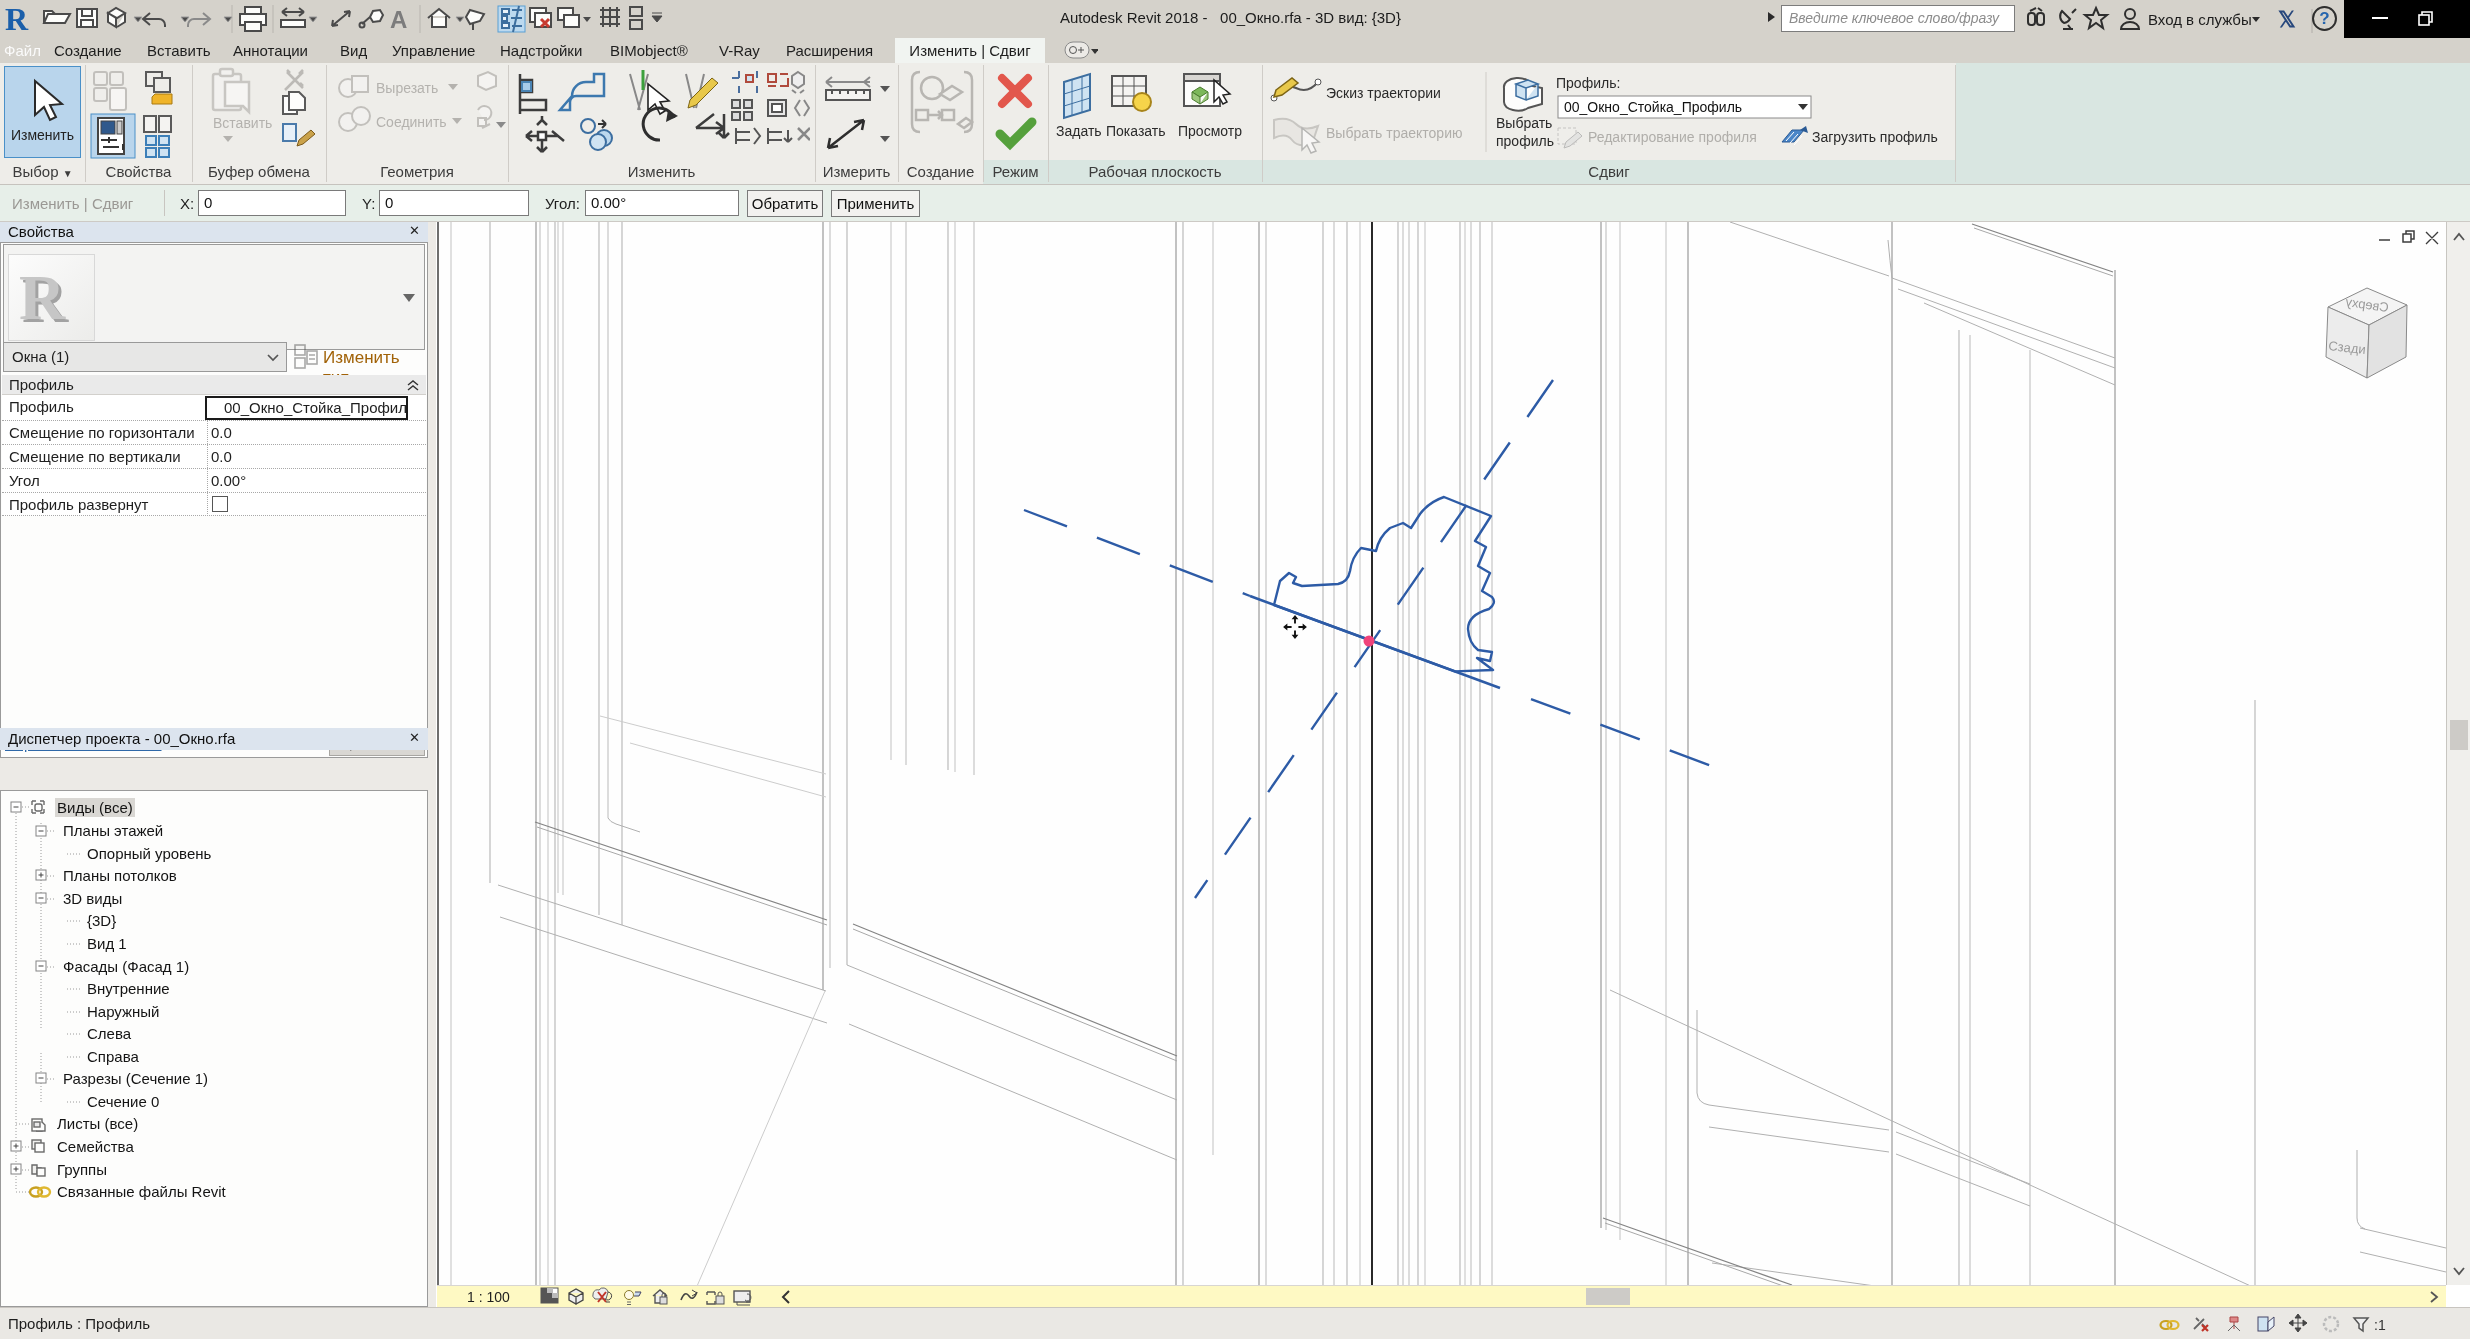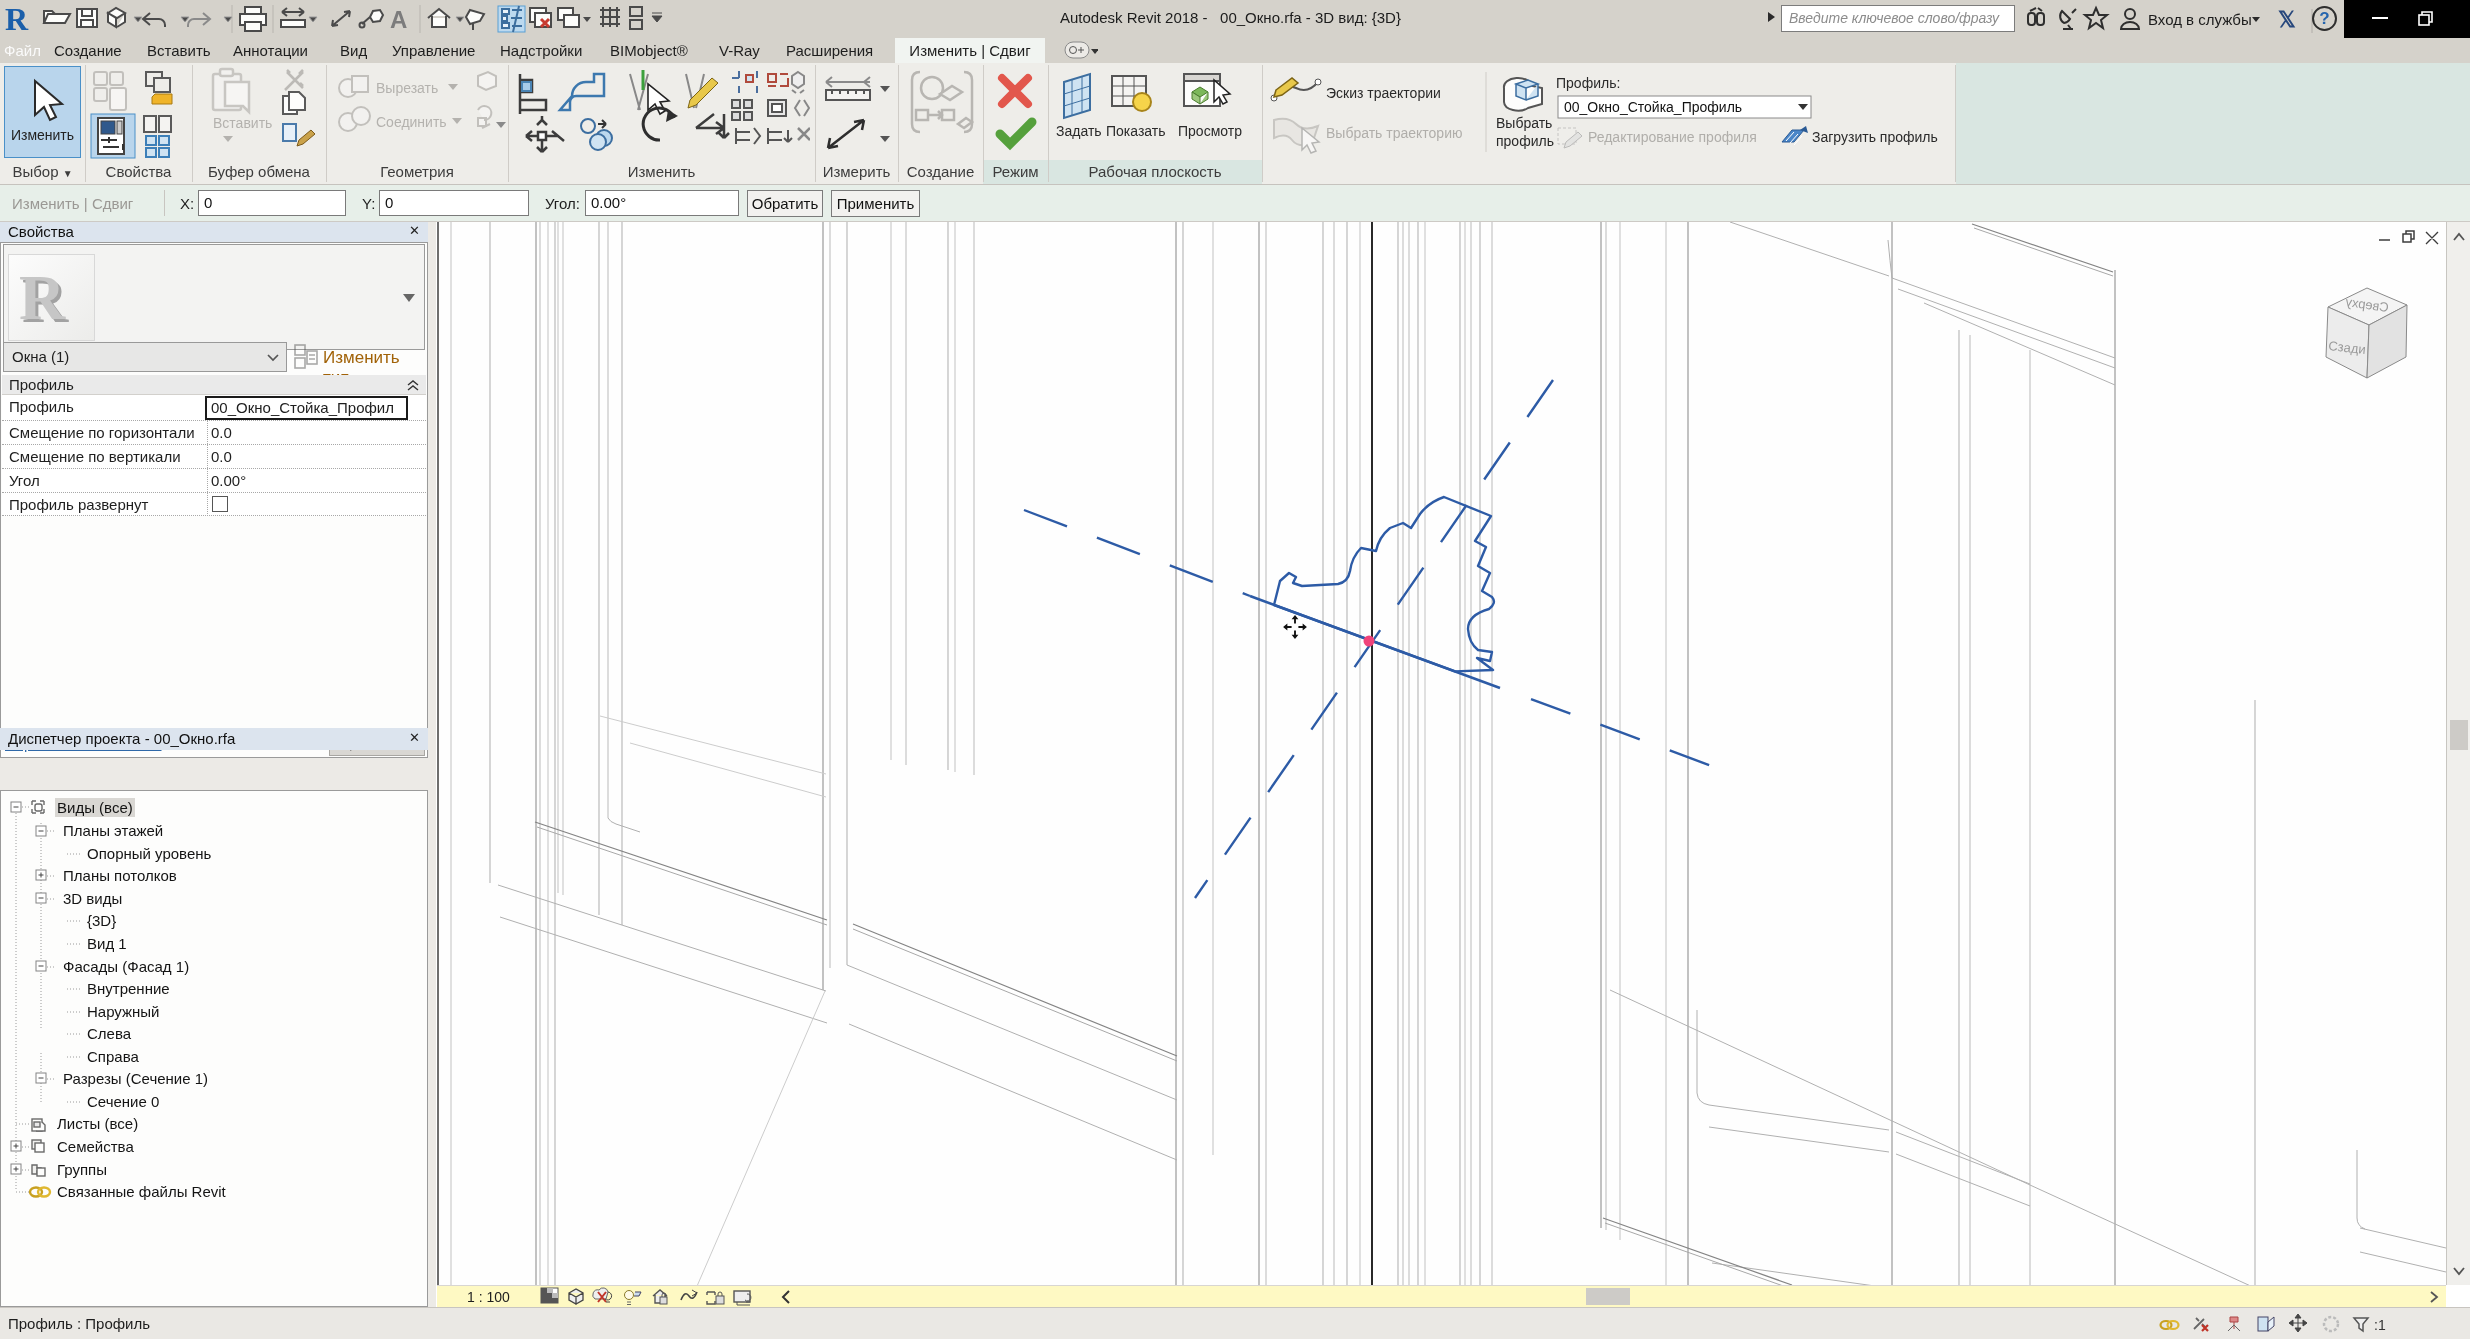--- a/index.html
+++ b/index.html
@@ -158,20 +158,21 @@
 
     <div class="plabel" style="left:0px;width:85px">Выбор <span style="font-size:10px">▼</span></div>
     <div class="plabel" style="left:85px;width:107px">Свойства</div>
     <div class="plabel" style="left:192px;width:134px">Буфер обмена</div>
     <div class="plabel" style="left:326px;width:182px">Геометрия</div>
     <div class="plabel" style="left:508px;width:307px">Изменить</div>
     <div class="plabel" style="left:815px;width:83px">Измерить</div>
     <div class="plabel" style="left:898px;width:85px">Создание</div>
     <div class="plabel" style="left:983px;width:65px;background:#d9e6e1">Режим</div>
     <div class="plabel" style="left:1048px;width:214px;background:#d9e6e1">Рабочая плоскость</div>
+    <div class="plabel" style="left:1262px;width:694px;background:#d9e6e1">Сдвиг</div>
     <div class="psep" style="left:85px"></div>
       <div class="psep" style="left:192px"></div>
     <div class="psep" style="left:326px"></div>
       <div class="psep" style="left:508px"></div>
     <div class="psep" style="left:815px"></div>
       <div class="psep" style="left:898px"></div>
     <div class="psep" style="left:983px"></div>
       <div class="psep" style="left:1048px"></div>
     <div class="psep" style="left:1262px"></div>
       <div class="psep" style="left:1955px"></div>
@@ -462,21 +463,21 @@
     <div style="position:absolute;left:1px;top:132px;width:424px;height:20px;background:#eaeaea;border-bottom:1px solid #d2d0cc;font-size:15px">
       <span style="position:absolute;left:7px;top:1px">Профиль</span>
       <svg style="position:absolute;right:7px;top:4px" width="12" height="13" viewBox="0 0 12 13">
           <path d="M1 6 l5 -4 l5 4 M1 11 l5 -4 l5 4" fill="none" stroke="#333" stroke-width="1.4"></path>
         </svg>
     </div>
 
     <div style="position:absolute;left:1px;top:152px;width:424px;height:121px;font-size:15px;background:#fff">
       <div style="position:absolute;left:0;top:0;width:100%;height:25px">
           <span style="position:absolute;left:7px;top:3px">Профиль</span>
-        <div style="position:absolute;left:203px;top:1px;width:203px;height:24px;border:2px solid #1a1a1a;background:#fff;line-height:20px;padding-left:4px;overflow:hidden;white-space:nowrap">00_Окно_Стойка_Профил</div>
+        <div style="position:absolute;left:203px;top:1px;width:203px;height:24px;border:2px solid #1a1a1a;background:#fff;line-height:20px;padding-left:17px;overflow:hidden;white-space:nowrap">00_Окно_Стойка_Профил</div>
       </div>
       <div style="position:absolute;left:0;top:25px;width:100%;height:24px;border-top:1px dotted #a8a8a8">
           <span style="position:absolute;left:7px;top:3px">Смещение по горизонтали</span>
           <span style="position:absolute;left:209px;top:3px">0.0</span>
         </div>
       <div style="position:absolute;left:0;top:49px;width:100%;height:24px;border-top:1px dotted #a8a8a8">
           <span style="position:absolute;left:7px;top:3px">Смещение по вертикали</span>
           <span style="position:absolute;left:209px;top:3px">0.0</span>
         </div>
       <div style="position:absolute;left:0;top:73px;width:100%;height:24px;border-top:1px dotted #a8a8a8">

